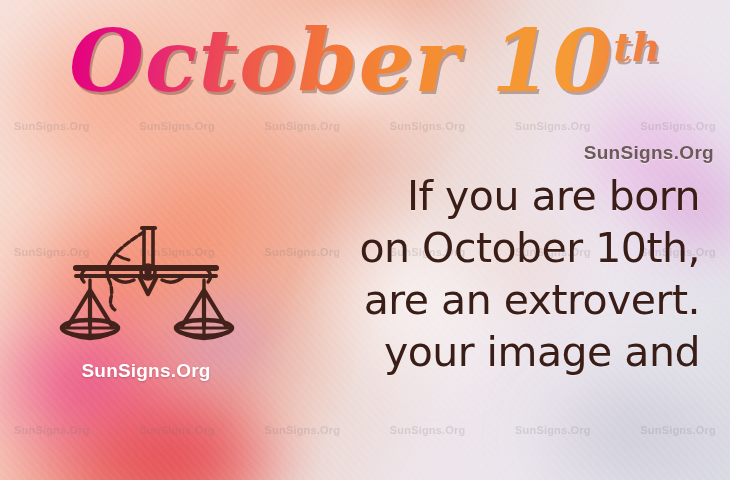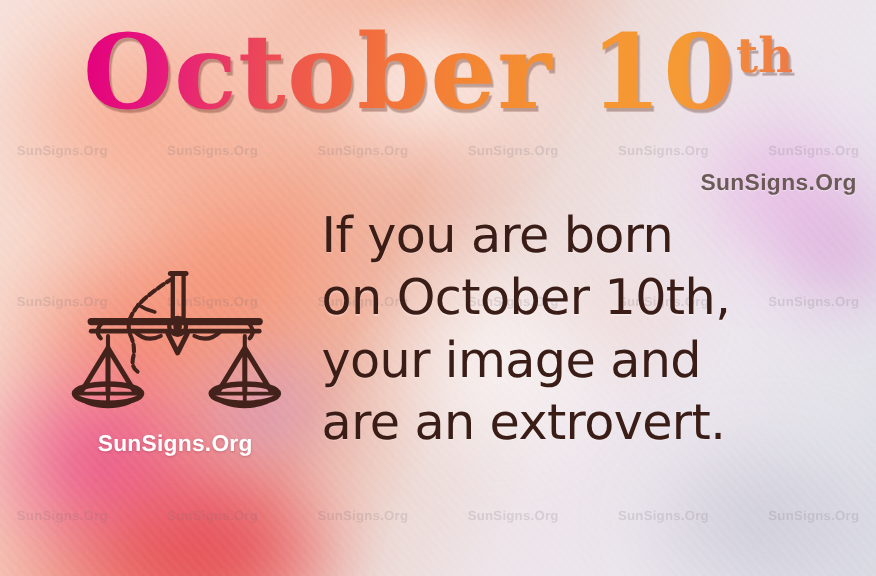--- a/index.html
+++ b/index.html
@@ -83,20 +83,21 @@
   
   .title-wrap{
     position:absolute;left:0;right:0;top:18px;
     text-align:center;
     line-height:1;
     pointer-events:none;
   }
   .title{
     display:inline-block;
     font-family:"DejaVu Serif", serif;
+    font-style:italic;
     font-weight:bold;
     font-size:86px;
     letter-spacing:1px;
     background-image:linear-gradient(95deg,
         #e3007d 0%,
         #e6187c 11%,
         #ea3a63 21%,
         #ef5a4a 31%,
         #f2713c 42%,
         #f48733 55%,
@@ -122,21 +123,21 @@
     font-size:19px;font-weight:bold;
     color:#6b5a58;
     letter-spacing:.3px;
     text-shadow:0 1px 1px rgba(255,255,255,.55);
   }
 
   
   .copy{
     position:absolute;
     left:268px;top:170px;width:432px;
-    text-align:left;
+    text-align:right;
     color:#3a1d16;
     font-family:"DejaVu Sans", sans-serif;
     font-size:41px;
     line-height:52px;
     font-weight:500;
     letter-spacing:-.5px;
     text-shadow:0 1px 0 rgba(255,255,255,.25);
   }
   .copy .ln{display:block;white-space:nowrap;}
 
@@ -246,17 +247,17 @@
         <path d="M148 110 L148 120" stroke-width="3.2"></path>
         <path d="M130 117 q18 7 36 0" stroke-width="3.4"></path>
       </g>
     </svg>
     <div class="logo-text">SunSigns.Org</div>
   </div>
 
   <div class="copy">
     <span class="ln">If you are born</span>
     <span class="ln">on October 10th,</span>
+    <span class="ln">are an extrovert.</span>
     <span class="ln">your image and</span>
-    <span class="ln">are an extrovert.</span>
   </div>
 
 </div>
 
 </body></html>

